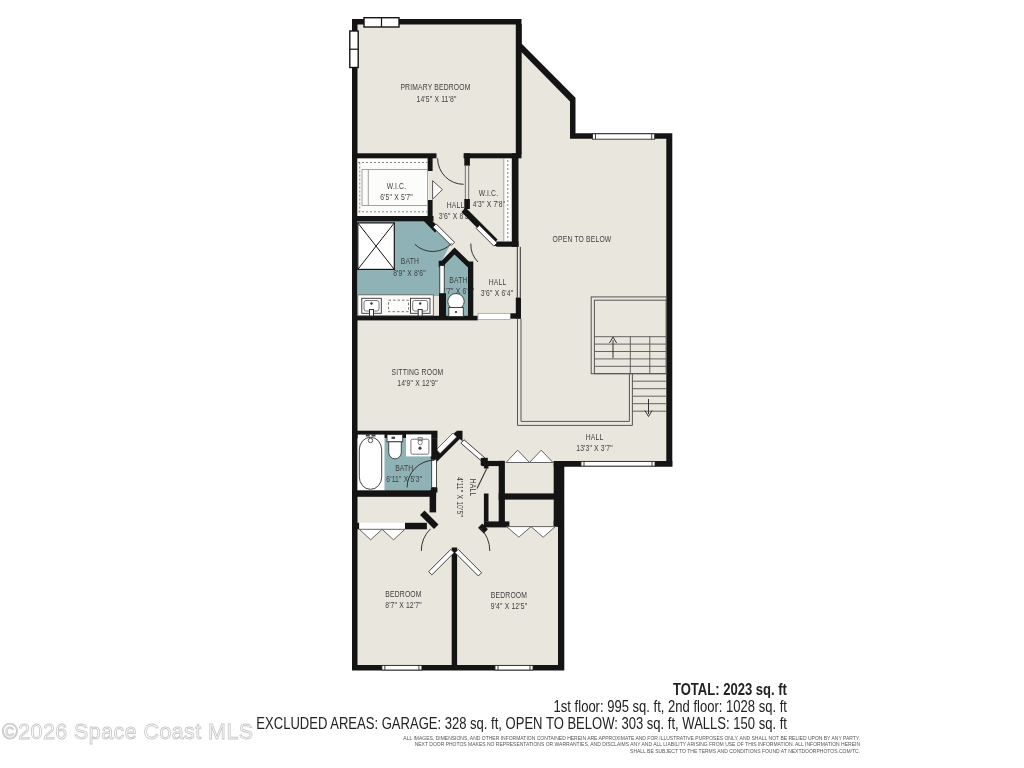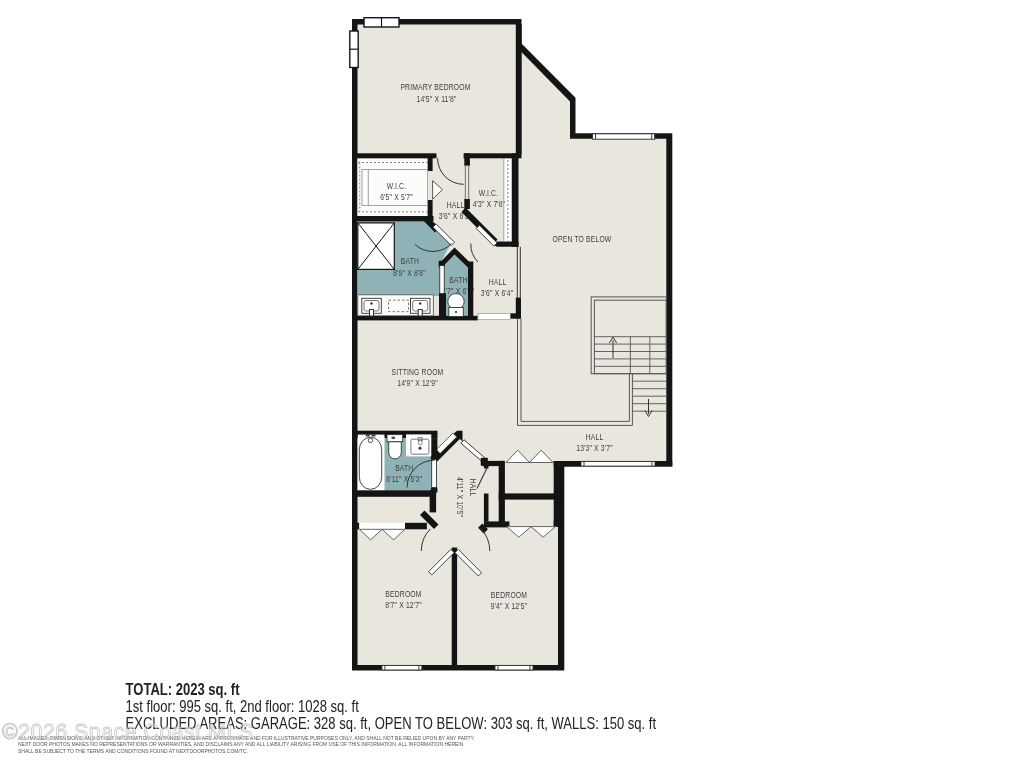--- a/index.html
+++ b/index.html
@@ -1,20 +1,20 @@
 <!DOCTYPE html>
 <html><head>
 <meta charset="utf-8">
 <style>
   html,body{margin:0;padding:0;background:#fff;}
   .page{position:relative;width:1024px;height:768px;background:#fff;overflow:hidden;font-family:"Liberation Sans",sans-serif;}
   svg{display:block;}
   .wm{position:absolute;left:2px;top:719px;font-size:22.5px;color:rgba(255,255,255,0);
       -webkit-text-stroke:0.9px #c9c9c9;letter-spacing:0.5px;white-space:nowrap;display:inline-block;transform:scaleX(0.95);transform-origin:0 0;}
-  .tblock{position:absolute;left:0;top:681px;width:860px;text-align:left;color:#222;padding-left:18px;}
+  .tblock{position:absolute;left:0;top:681px;width:860px;text-align:right;color:#222;}
   .big{transform:scaleX(0.79);transform-origin:512px 0;}
   .t1{font-size:16.5px;font-weight:bold;line-height:17px;}
   .t2{font-size:16.5px;line-height:17px;}
   .fine{margin-top:3px;font-size:5.0px;line-height:6.3px;color:#555;}
 </style>
 </head>
 <body>
 <div class="page">
 <svg width="1024" height="768" viewBox="0 0 1024 768">
 

